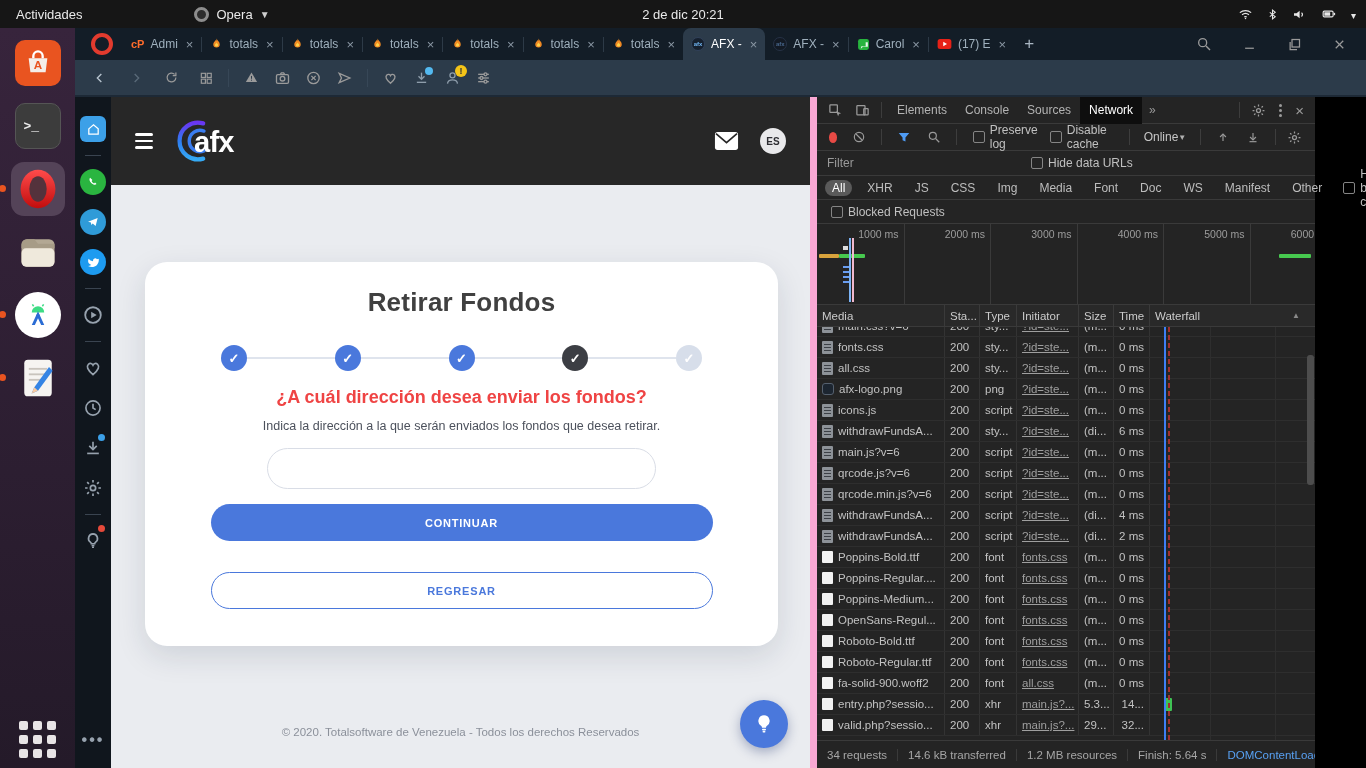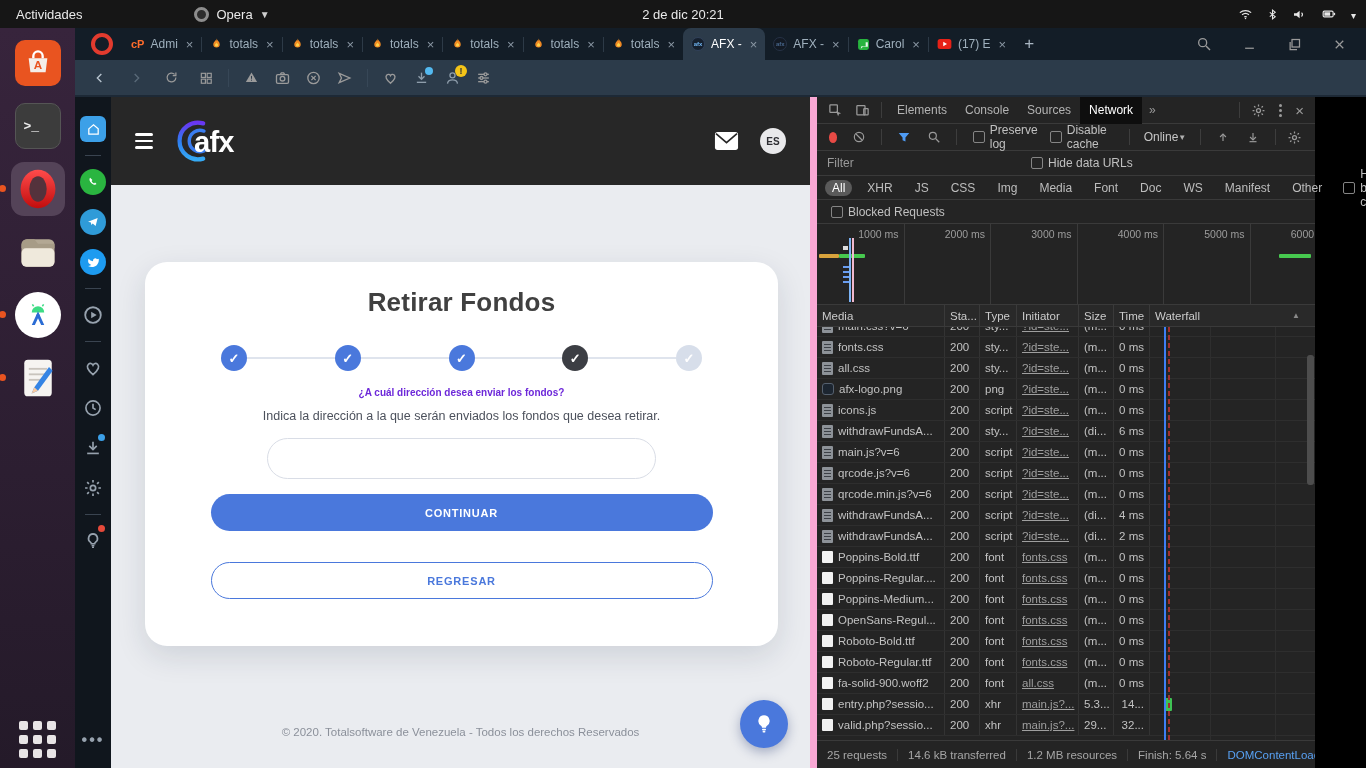--- a/index.html
+++ b/index.html
@@ -72,21 +72,21 @@
     font-size:10px;font-weight:bold;display:flex;align-items:center;justify-content:center;}
   .site-content{flex:1;position:relative;}
   .wizard-card{position:absolute;left:34px;top:77px;width:633px;height:384px;background:#fff;
     border-radius:22px;box-shadow:0 10px 30px rgba(25,35,65,.13);text-align:center;}
   .wiz-title{margin-top:25px;font-size:26px;font-weight:800;color:#404040;letter-spacing:.2px;}
   .stepper{display:flex;align-items:center;margin:27px 76px 0 76px;}
   .step-dot{width:26px;height:26px;border-radius:50%;display:flex;align-items:center;justify-content:center;
     color:#fff;font-size:13px;font-weight:bold;flex:0 0 auto;}
   .step-line{flex:1;height:2px;background:#dfe4ed;}
   .st-done{background:#4a78dc;} .st-current{background:#3c3e44;} .st-pending{background:#d7deea;}
-  .wiz-question{margin-top:16px;font-size:10px;font-weight:800;color:#6d28d9;}
+  .wiz-question{margin-top:16px;font-size:18px;font-weight:800;color:#ef4444;}
   .wiz-hint{margin-top:11px;font-size:12.5px;color:#4c515c;}
   .wiz-input{display:block;margin:15px auto 0 auto;width:389px;height:41px;border:1px solid #d9dde6;
     border-radius:21px;outline:none;font-size:14px;padding:0 16px;color:#333;background:#fff;}
   .btn{display:block;margin:0 auto;width:502px;height:37px;border-radius:19px;font-size:11px;
     font-weight:bold;letter-spacing:.8px;display:flex;align-items:center;justify-content:center;}
   .btn-outline{margin-top:31px;border:1px solid #4a78dc;color:#4a78dc;background:#fff;}
   .btn-solid{margin-top:15px;background:#4a78dc;color:#fff;border:none;}
   .site-footer{position:absolute;left:0;right:0;bottom:30px;text-align:center;font-size:11.5px;color:#8b909a;}
   .fab{position:absolute;right:22px;bottom:20px;width:48px;height:48px;border-radius:50%;
     background:#4a78dc;display:flex;align-items:center;justify-content:center;
@@ -1129,21 +1129,21 @@
               </div>
               <div class="wf-grid" style="left: 393px;"></div>
               <div class="wf-grid" style="left: 458px;"></div>
               <div class="wf-grid" style="left: 523px;"></div>
               <div class="wf-dcl" style="left: 347px;"></div>
               <div class="wf-load" style="left: 351px;"></div>
               <div class="vscroll"></div>
             </div>
 
           <div class="dt-status" id="dtStatus">
-              <span class="seg">25 requests</span>
+              <span class="seg">34 requests</span>
               <span class="seg">14.6 kB transferred</span>
               <span class="seg">1.2 MB resources</span>
               <span class="seg">Finish: 5.64 s</span>
               <span class="seg">DOMContentLoaded: 36</span>
             </div>
         </div>
 
       </div>
     </div>
   </div>

